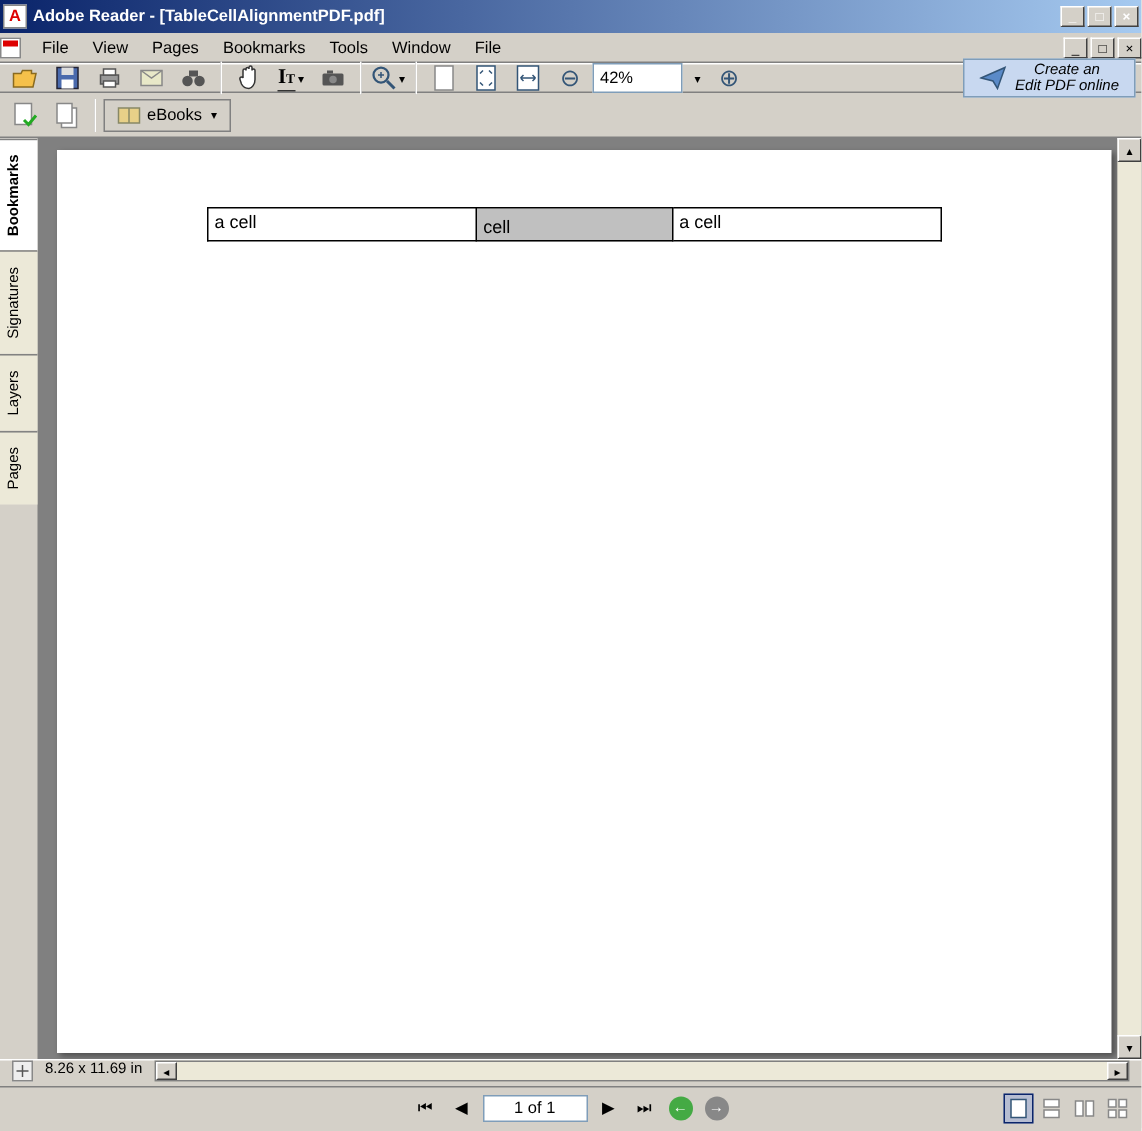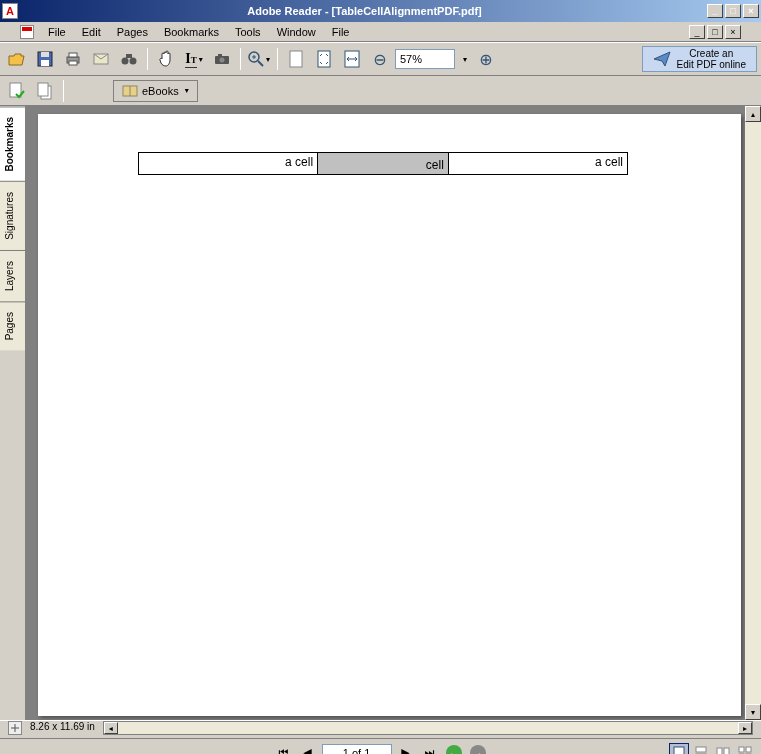--- a/index.html
+++ b/index.html
@@ -25,40 +25,40 @@
   background: white;
   border: 1px solid #888;
   margin-right: 4px;
   display: flex;
   align-items: center;
   justify-content: center;
   color: #d00;
   font-size: 11px;
   font-weight: bold;
 }
-.title-text { flex: 1; text-align: center; }
+.title-text { flex: 1; }
 .win-controls { display: flex; gap: 2px; }
 .win-btn {
   width: 16px; height: 14px;
   background: #d4d0c8;
   border: 1px solid #fff;
   border-right-color: #404040;
   border-bottom-color: #404040;
   font-size: 9px;
   display: flex;
   align-items: center;
   justify-content: center;
   cursor: pointer;
 }
 .menubar {
   height: 20px;
   background: #d4d0c8;
   display: flex;
   align-items: center;
-  padding: 0 20px;
+  padding: 0 0;
   border-bottom: 1px solid #808080;
 }
 .doc-icon {
   width: 14px; height: 14px;
   border: 1px solid #888;
   background: white;
   margin-right: 6px;
   position: relative;
 }
 .doc-icon::after {
@@ -68,21 +68,21 @@
   height: 4px;
   background: #d00;
 }
 .menu-item {
   padding: 2px 8px;
   cursor: pointer;
 }
 .menu-spacer { flex: 1; }
 
 .toolbar {
-  height: 34px;
+  height: 20px;
   background: #d4d0c8;
   border-top: 1px solid #fff;
   border-bottom: 1px solid #808080;
   display: flex;
   align-items: center;
   padding: 0 4px;
   gap: 2px;
 }
 .toolbar2 {
   height: 30px;
@@ -122,31 +122,31 @@
   padding: 0 10px;
   border: 1px solid #7f9db9;
   background: #c8d8f0;
   display: flex;
   align-items: center;
   gap: 6px;
   cursor: pointer;
   font-size: 10px;
   text-align: center;
   line-height: 11px;
+  font-style: italic;
 }
 .ebooks-btn {
   height: 22px;
   padding: 0 8px;
   border: 1px solid #808080;
   background: #d4d0c8;
   display: flex;
   align-items: center;
   gap: 4px;
   cursor: pointer;
-  margin-left: 44px;
 }
 .drop-arrow { font-size: 8px; margin-left: 2px; }
 
 .main-area {
   display: flex;
   height: 614px;
   position: relative;
 }
 .nav-panel {
   width: 26px;
@@ -189,21 +189,20 @@
   bottom: 4px;
   background: white;
   box-shadow: 2px 2px 4px rgba(0,0,0,0.4);
 }
 .page-content {
   padding: 38px 100px;
 }
 .sample-table {
   border-collapse: collapse;
   width: 490px;
-  text-align: right;
 }
 .sample-table td {
   border: 1px solid #000;
   padding: 2px 4px;
   height: 22px;
   font-size: 12px;
   vertical-align: top;
 }
 .sample-table td.shaded {
   background: #c0c0c0;
@@ -311,21 +310,21 @@
   <div class="win-controls">
     <div class="win-btn">_</div>
     <div class="win-btn">□</div>
     <div class="win-btn">×</div>
   </div>
 </div>
 
 <div class="menubar">
   <div class="doc-icon"></div>
   <div class="menu-item">File</div>
-  <div class="menu-item">Edit</div>
+  <div class="menu-item">View</div>
   <div class="menu-item">Pages</div>
   <div class="menu-item">Bookmarks</div>
   <div class="menu-item">Tools</div>
   <div class="menu-item">Window</div>
   <div class="menu-item">File</div>
   <div class="menu-spacer"></div>
   <div class="win-controls">
     <div class="win-btn">_</div>
     <div class="win-btn">□</div>
     <div class="win-btn">×</div>
@@ -407,21 +406,21 @@
   <div class="tbtn">
     <svg width="18" height="18" viewBox="0 0 18 18">
         <rect x="2" y="1" width="14" height="16" fill="#fff" stroke="#357"></rect>
         <path d="M4 9h10M4 9l2-2M4 9l2 2M14 9l-2-2M14 9l-2 2" stroke="#357" fill="none"></path>
       </svg>
   </div>
   <div class="tbtn">
     <span style="color:#357;font-size:16px">⊖</span>
   </div>
   <div class="zoom-box">
-    <span>57%</span>
+    <span>42%</span>
   </div>
   <span class="drop-arrow" style="padding:0 4px;cursor:pointer">▾</span>
   <div class="tbtn">
     <span style="color:#357;font-size:16px">⊕</span>
   </div>
   <div class="adobe-online">
     <svg width="18" height="16" viewBox="0 0 18 16">
         <path fill="#5a8ac8" stroke="#357" d="M1 8L17 1l-5 14-3-5z"></path>
       </svg>
     <div>

